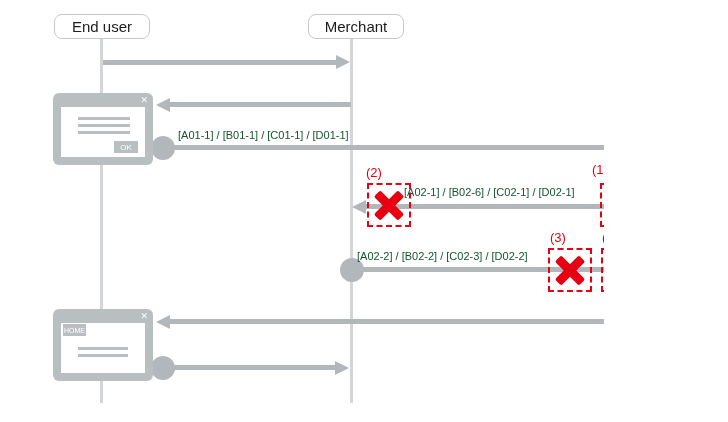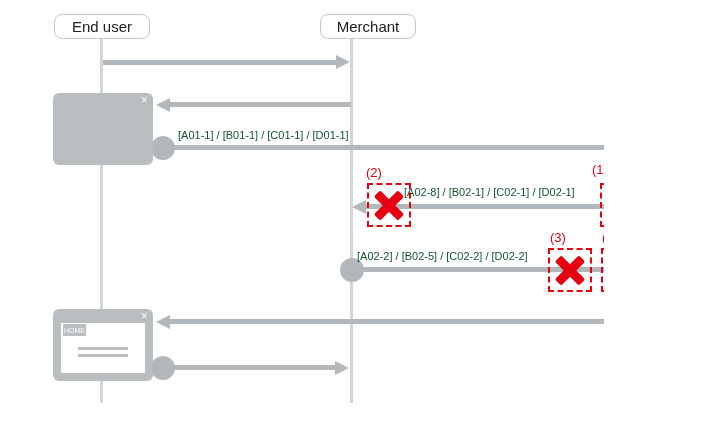--- a/index.html
+++ b/index.html
@@ -51,59 +51,59 @@
 
 <div class="stage">
 
   <div class="lifeline" style="left:100px"></div>
   <div class="lifeline" style="left:350px"></div>
   <div class="lifeline" style="left:620px"></div>
 
   <div class="actor" style="left:54px">
     <span>End user</span>
   </div>
-  <div class="actor" style="left:320px">
+  <div class="actor" style="left:308px">
     <span>Merchant</span>
   </div>
 
   <div class="hline" style="left:103px;top:60px;width:233px"></div>
   <div class="head right" style="left:336px;top:55px"></div>
 
   <div class="head left" style="left:156px;top:98px"></div>
   <div class="hline" style="left:170px;top:102px;width:181px"></div>
 
   <div class="dot" style="left:151px;top:136px"></div>
   <div class="hline" style="left:163px;top:145px;width:443px"></div>
   <div class="head right" style="left:606px;top:141px"></div>
   <div class="msg" style="left:178px;top:129px">[A01-1] / [B01-1] / [C01-1] / [D01-1]</div>
 
   <div class="dot" style="left:610px;top:195px"></div>
   <div class="hline" style="left:366px;top:204px;width:256px"></div>
   <div class="head left" style="left:352px;top:200px"></div>
-  <div class="msg" style="left:404px;top:186px">[A02-8] / [B02-1] / [C02-1] / [D02-1]</div>
+  <div class="msg" style="left:404px;top:186px">[A02-1] / [B02-6] / [C02-1] / [D02-1]</div>
 
   <div class="marknum" style="left:592px;top:162px">(1)</div>
   <div class="xbox" style="left:600px;top:183px">
     <div class="xmark">
       <div class="xbar a"></div>
       <div class="xbar b"></div>
     </div>
   </div>
   <div class="marknum" style="left:366px;top:165px">(2)</div>
   <div class="xbox" style="left:367px;top:183px">
     <div class="xmark">
       <div class="xbar a"></div>
       <div class="xbar b"></div>
     </div>
   </div>
 
   <div class="dot" style="left:340px;top:258px"></div>
   <div class="hline" style="left:352px;top:267px;width:252px"></div>
   <div class="head right" style="left:604px;top:263px"></div>
-  <div class="msg" style="left:357px;top:250px">[A02-2] / [B02-5] / [C02-2] / [D02-2]</div>
+  <div class="msg" style="left:357px;top:250px">[A02-2] / [B02-2] / [C02-3] / [D02-2]</div>
 
   <div class="marknum" style="left:550px;top:230px">(3)</div>
   <div class="xbox" style="left:548px;top:248px">
     <div class="xmark">
       <div class="xbar a"></div>
       <div class="xbar b"></div>
     </div>
   </div>
   <div class="marknum" style="left:602px;top:230px">(4)</div>
   <div class="xbox" style="left:601px;top:248px">
@@ -115,20 +115,26 @@
 
   <div class="head left" style="left:156px;top:315px"></div>
   <div class="hline" style="left:170px;top:319px;width:450px"></div>
 
   <div class="dot" style="left:151px;top:356px"></div>
   <div class="hline" style="left:163px;top:365px;width:172px"></div>
   <div class="head right" style="left:335px;top:361px"></div>
 
   <div class="window" style="left:53px;top:93px">
     <span class="win-close">✕</span>
+    <div class="win-content">
+      <div class="win-line" style="left:17px;top:10px;width:52px"></div>
+      <div class="win-line" style="left:17px;top:17px;width:52px"></div>
+      <div class="win-line" style="left:17px;top:24px;width:52px"></div>
+      <div class="ok-btn">OK</div>
+    </div>
   </div>
 
   <div class="window" style="left:53px;top:309px">
     <span class="win-close">✕</span>
     <div class="win-content">
       <div class="home-badge">HOME</div>
       <div class="win-line" style="left:17px;top:24px;width:50px"></div>
       <div class="win-line" style="left:17px;top:31px;width:50px"></div>
     </div>
   </div>

